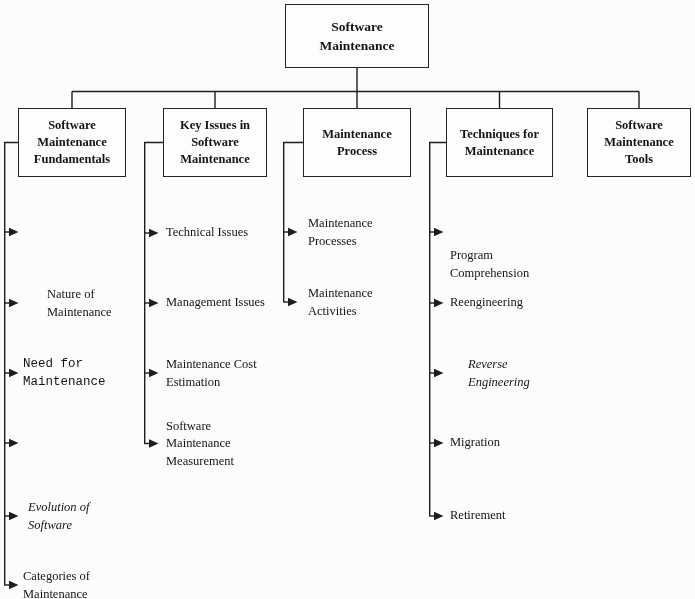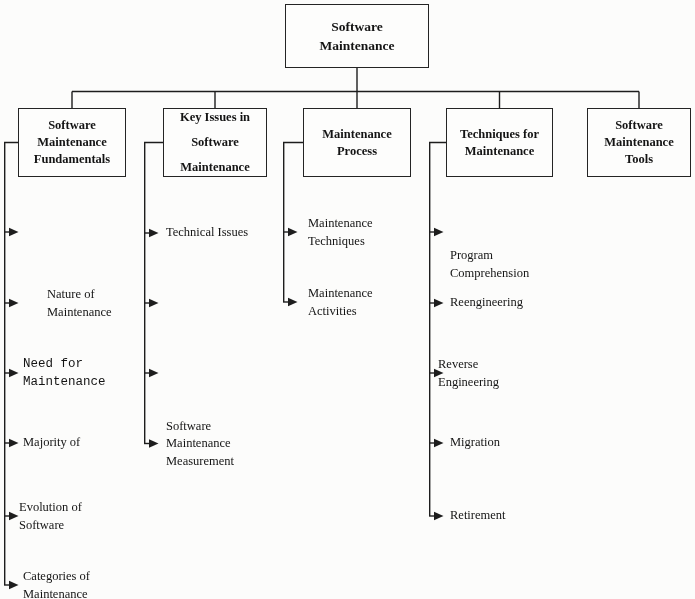--- a/index.html
+++ b/index.html
@@ -111,67 +111,73 @@
     </div>
     <div class="leaf" style="left: 23px; top: 303px; margin-left: 24px;">
       <span>Nature of</span>
       <span>Maintenance</span>
     </div>
     <div class="leaf" style="left: 23px; top: 373px; font-family: Liberation Mono, monospace;">
       <span>Need for</span>
       <span>Maintenance</span>
     </div>
     <div class="leaf" style="left: 23px; top: 443px;">
-      <span>Majority of</span>
     </div>
-    <div class="leaf" style="left: 19px; top: 516px;">
+    <div class="leaf" style="left: 28px; top: 516px; font-style: italic;">
       <span>Evolution of</span>
       <span>Software</span>
     </div>
     <div class="leaf" style="left: 23px; top: 585px;">
       <span>Categories of</span>
       <span>Maintenance</span>
     </div>
-    <div class="box" style="left: 163px; top: 108px; width: 104px; height: 69px; justify-content: space-between;">
+    <div class="box" style="left: 163px; top: 108px; width: 104px; height: 69px;">
       <div>Key Issues in</div>
       <div>Software</div>
       <div>Maintenance</div>
     </div>
     <div class="leaf" style="left: 166px; top: 233px;">
       <span>Technical Issues</span>
+    </div>
+    <div class="leaf" style="left: 166px; top: 303px;">
+      <span>Management Issues</span>
+    </div>
+    <div class="leaf" style="left: 166px; top: 373px;">
+      <span>Maintenance Cost</span>
+      <span>Estimation</span>
     </div>
     <div class="leaf" style="left: 166px; top: 443.5px;">
       <span>Software</span>
       <span>Maintenance</span>
       <span>Measurement</span>
     </div>
     <div class="box" style="left: 303px; top: 108px; width: 108px; height: 69px;">
       <div>Maintenance</div>
       <div>Process</div>
     </div>
     <div class="leaf" style="left: 308px; top: 232px;">
       <span>Maintenance</span>
-      <span>Techniques</span>
+      <span>Processes</span>
     </div>
     <div class="leaf" style="left: 308px; top: 302px;">
       <span>Maintenance</span>
       <span>Activities</span>
     </div>
     <div class="box" style="left: 446px; top: 108px; width: 107px; height: 69px;">
       <div>Techniques for</div>
       <div>Maintenance</div>
     </div>
     <div class="leaf" style="left: 450px; top: 232px; margin-top: 32px;">
       <span>Program</span>
       <span>Comprehension</span>
     </div>
     <div class="leaf" style="left: 450px; top: 303px;">
       <span>Reengineering</span>
     </div>
-    <div class="leaf" style="left: 438px; top: 373px;">
+    <div class="leaf" style="left: 468px; top: 373px; font-style: italic;">
       <span>Reverse</span>
       <span>Engineering</span>
     </div>
     <div class="leaf" style="left: 450px; top: 443px;">
       <span>Migration</span>
     </div>
     <div class="leaf" style="left: 450px; top: 516px;">
       <span>Retirement</span>
     </div>
     <div class="box" style="left: 587px; top: 108px; width: 104px; height: 69px;">

